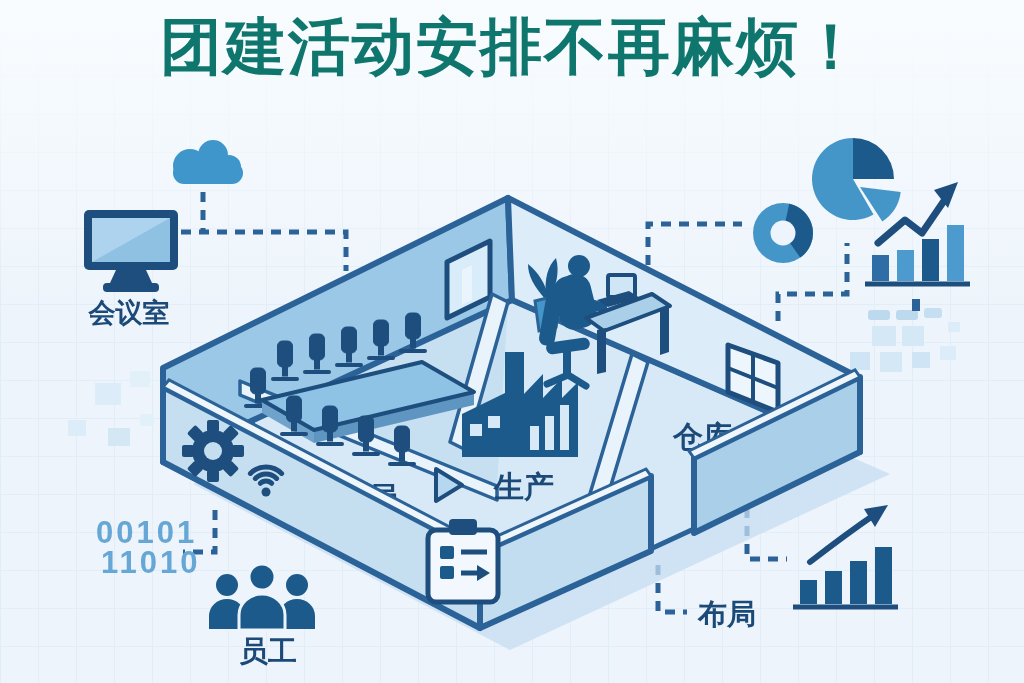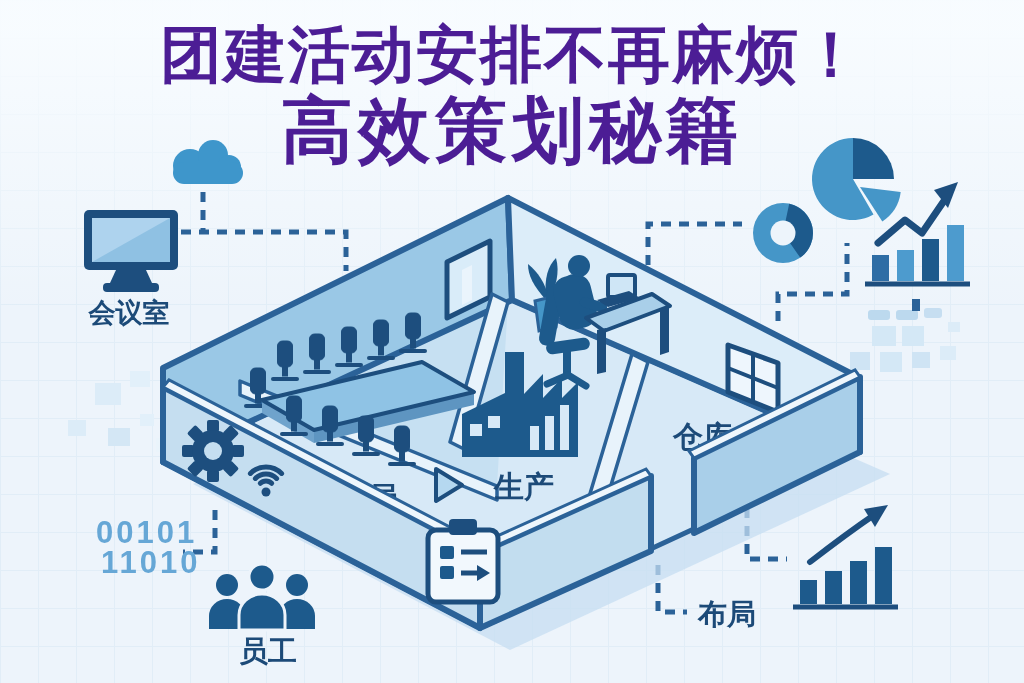--- a/index.html
+++ b/index.html
@@ -12,38 +12,37 @@
     position:absolute;inset:0;
     background-image:linear-gradient(#cfe2f2 1.5px,transparent 1.5px),
                      linear-gradient(90deg,#cfe2f2 1.5px,transparent 1.5px);
     background-size:38px 38px;opacity:.38;
   }
   .fade-layer{
     position:absolute;inset:0;
     background:linear-gradient(180deg,rgba(248,252,255,.95) 4%,rgba(248,252,255,0) 46%);
   }
   .title{
-    position:absolute;top:22px;left:0;width:100%;text-align:center;
-    color:#4c1d95;font-weight:900;line-height:1.06;
+    position:absolute;top:14px;left:0;width:100%;text-align:center;
+    color:#0f766e;font-weight:900;line-height:1.06;
   }
   .title .l1{display:block;font-size:62px;letter-spacing:2px;}
   .title .l2{display:block;font-size:72px;letter-spacing:5px;margin-top:4px;}
   svg{position:absolute;left:0;top:0;}
   svg text{font-family:"Liberation Sans",sans-serif;font-weight:bold;}
 </style>
 </head>
 <body>
 
 <div id="canvas">
   <div class="grid-layer"></div>
   <div class="fade-layer"></div>
 
   <div class="title">
     <span class="l1">团建活动安排不再麻烦！</span>
-    <span class="l2">高效策划秘籍</span>
   </div>
 
   <svg width="1024" height="683" viewBox="0 0 1024 683">
 
     <g>
       <rect x="95" y="383" width="26" height="22" fill="#dcecf8"></rect>
       <rect x="130" y="371" width="20" height="16" fill="#e2f0fa"></rect>
       <rect x="68" y="420" width="18" height="16" fill="#dcecf8"></rect>
       <rect x="108" y="428" width="22" height="18" fill="#d4e7f5"></rect>
       <rect x="140" y="414" width="14" height="12" fill="#e2f0fa"></rect>

